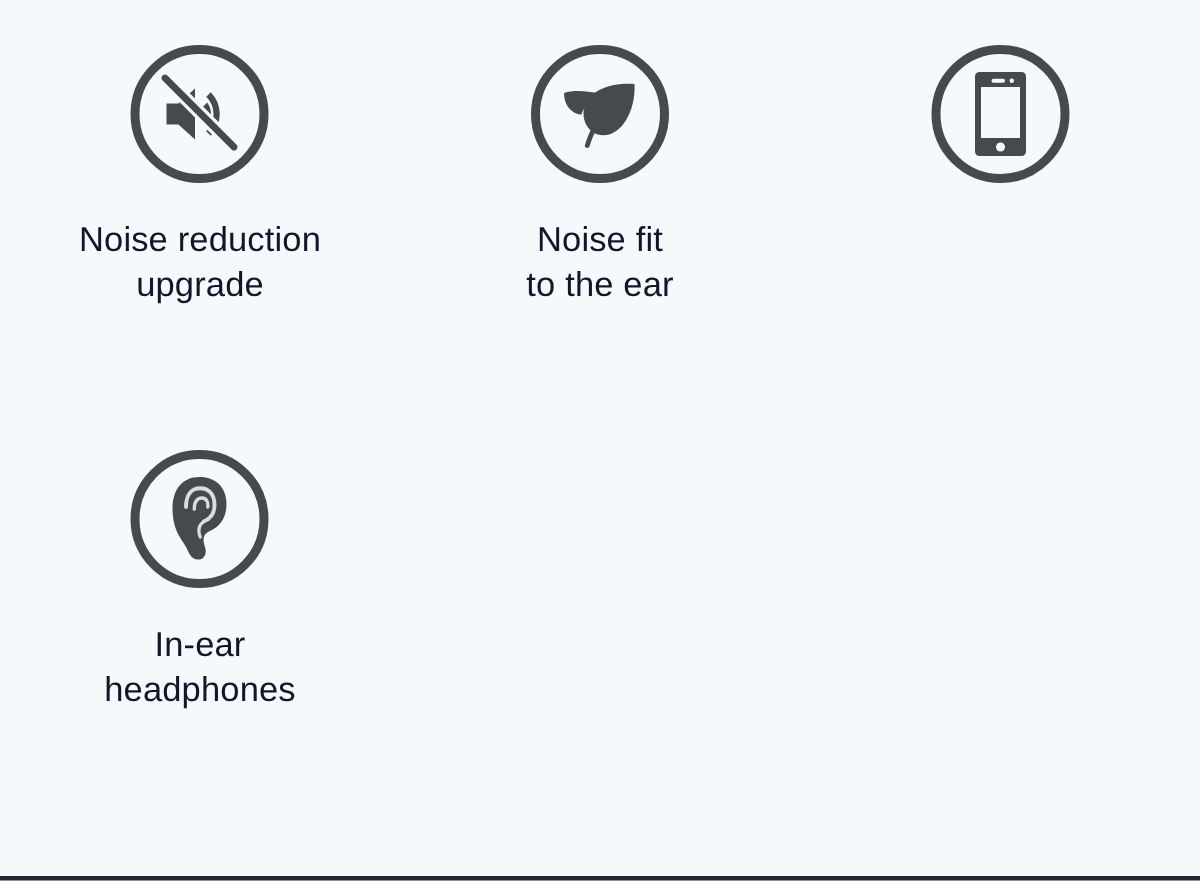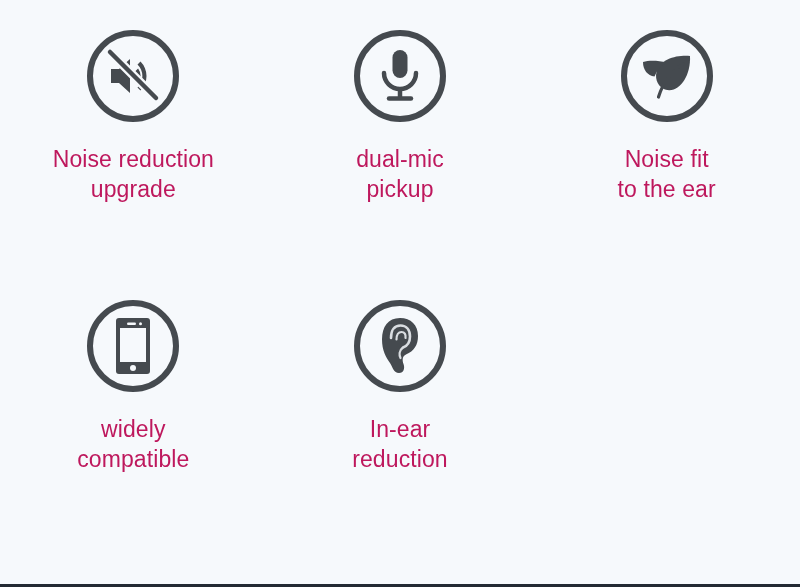--- a/index.html
+++ b/index.html
@@ -48,21 +48,21 @@
     background: transparent;
   }
 
   .icon-badge svg {
     display: block;
   }
 
   .feature-label {
     margin-top: 22px;
     text-align: center;
-    color: #be185d;
+    color: #0f172a;
     font-size: 23px;
     line-height: 1.32;
     letter-spacing: 0.1px;
     white-space: pre-line;
     font-weight: 400;
   }
 
   .bottom-strip {
     position: absolute;
     left: 0;
@@ -86,32 +86,20 @@
           <path d="M31 24.5 a8.5 8.5 0 0 1 0 9 l3.1 3.1 a12.6 12.6 0 0 0 0 -15.2 z"></path>
         </g>
         <line x1="6" y1="5" x2="52" y2="51" stroke="#f6f9fc" stroke-width="9" stroke-linecap="round"></line>
         <line x1="6" y1="5" x2="52" y2="51" stroke="#454a4f" stroke-width="4.5" stroke-linecap="round"></line>
       </svg>
     </div>
     <div class="feature-label">Noise reduction
 upgrade</div>
   </div>
 
-  <div class="feature-cell">
-    <div class="icon-badge">
-      <svg width="52" height="58" viewBox="0 0 52 58" aria-hidden="true">
-        <rect x="18.5" y="3" width="15" height="28" rx="7.5" fill="#454a4f"></rect>
-        <path d="M10 26 a16 16 0 0 0 32 0" fill="none" stroke="#454a4f" stroke-width="4.5" stroke-linecap="round"></path>
-        <line x1="26" y1="41" x2="26" y2="50" stroke="#454a4f" stroke-width="4.5"></line>
-        <line x1="15" y1="51.5" x2="37" y2="51.5" stroke="#454a4f" stroke-width="4.5" stroke-linecap="round"></line>
-      </svg>
-    </div>
-    <div class="feature-label">dual-mic
-pickup</div>
-  </div>
 
 
   <div class="feature-cell">
     <div class="icon-badge">
       <svg width="58" height="52" viewBox="0 0 58 52" aria-hidden="true">
         <g fill="#454a4f">
           <path d="M52 6 C38 5 22 9 18.5 22 C16.5 30 21 37.5 27 39.5 C41 44 53 26 52 6 Z"></path>
           <path d="M5 12 C5 20 9.5 25.5 16.5 26.5 C19 20 23 15.5 28.5 12.5 C20.5 10.5 11 10 5 12 Z"></path>
         </g>
         <path d="M45 14 C33 22 25 32 20.5 47" fill="none" stroke="#454a4f" stroke-width="3.2" stroke-linecap="round"></path>
@@ -124,32 +112,30 @@
   <div class="feature-cell">
     <div class="icon-badge">
       <svg width="38" height="58" viewBox="0 0 38 58" aria-hidden="true">
         <rect x="2" y="1" width="34" height="56" rx="3" fill="#454a4f"></rect>
         <rect x="6" y="11" width="26" height="34" fill="#f6f9fc"></rect>
         <rect x="13" y="5.5" width="9" height="2.6" rx="1.3" fill="#f6f9fc"></rect>
         <circle cx="26.5" cy="6.8" r="1.5" fill="#f6f9fc"></circle>
         <circle cx="19" cy="51" r="3" fill="#f6f9fc"></circle>
       </svg>
     </div>
-    <div class="feature-label">widely
-compatible</div>
   </div>
 
   <div class="feature-cell">
     <div class="icon-badge">
       <svg width="44" height="58" viewBox="0 0 44 58" aria-hidden="true">
         <path d="M22 1 C10 1 4 10 4 22 C4 34 8 40 12 46 C15 50.5 15.5 56 21 56 C26 56 27 51 25.5 47 C24 43 24.5 39 28 37.5 C36 34 40 28 40 19 C40 8 33 1 22 1 Z" fill="#454a4f"></path>
         <path d="M13 21 C13 13 16.5 8.5 22.5 8.5 C28.5 8.5 32 13 32 19.5 C32 25.5 29 29 25 30.5" fill="none" stroke="#d9dde1" stroke-width="2.6" stroke-linecap="round"></path>
         <path d="M18.5 22.5 C18.5 17.5 20.5 15 23.5 15 C26.5 15 28 17.5 27.5 21" fill="none" stroke="#d9dde1" stroke-width="2.2" stroke-linecap="round"></path>
         <path d="M24.5 31 C21 33.5 21 38 22.5 41" fill="none" stroke="#d9dde1" stroke-width="2.2" stroke-linecap="round"></path>
       </svg>
     </div>
     <div class="feature-label">In-ear
-reduction</div>
+headphones</div>
   </div>
 
 </div>
 
 <div class="bottom-strip"></div>
 
 </body></html>

